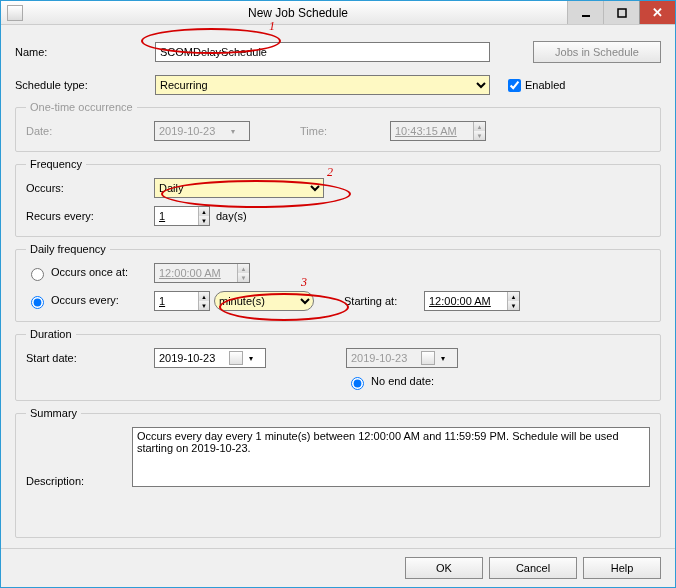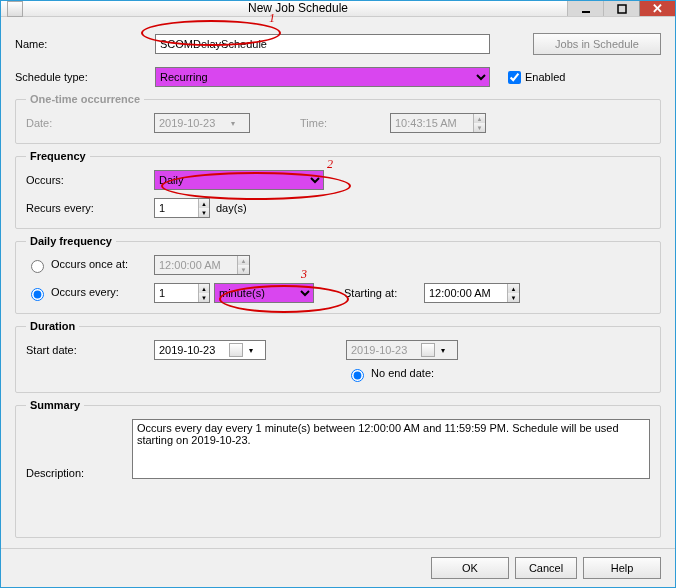--- a/index.html
+++ b/index.html
@@ -1,37 +1,37 @@
 <!DOCTYPE html>
 <html><head>
 <meta charset="utf-8">
 <style>
   * { box-sizing: border-box; font-family: "Segoe UI", Tahoma, sans-serif; font-size: 11px; }
   html, body { margin:0; padding:0; background:#fff; }
   .window { width:676px; height:588px; border:1px solid #2e9cd6; background:#f0f0f0; display:flex; flex-direction:column; }
-  .titlebar { height:16px; background:linear-gradient(#fff,#e8e8e8); border-bottom:1px solid #ccc; display:flex; }
+  .titlebar { height:24px; background:linear-gradient(#fff,#e8e8e8); border-bottom:1px solid #ccc; display:flex; align-items:center; }
   .titlebar .icon { width:16px; height:16px; margin:0 6px; background:linear-gradient(#fff,#ddd); border:1px solid #aaa; }
   .titlebar .title { flex:1; text-align:center; font-size:12px; color:#000; }
   .winbtns { display:flex; height:100%; }
   .winbtn { width:36px; display:flex; align-items:center; justify-content:center; font-family:Arial; font-size:13px; }
   .winbtn.min, .winbtn.max { background:#d8d8d8; border-left:1px solid #bbb; }
   .winbtn.close { background:#c8473a; color:#fff; border-left:1px solid #999; font-weight:bold; }
   .body { flex:1; padding:10px 14px 10px 14px; display:flex; flex-direction:column; gap:6px; position:relative; }
   .row { display:flex; align-items:center; }
   .lab { width:140px; color:#000; }
   input[type=text].tbox { height:20px; border:1px solid #7a7a7a; background:#fff; padding:0 4px; }
-  select.sel { height:20px; border:1px solid #7a7a7a; background:#d946ef; }
+  select.sel { height:20px; border:1px solid #7a7a7a; background:#fef9c3; }
   .btn { height:22px; border:1px solid #8a8a8a; background:linear-gradient(#fcfcfc,#e6e6e6); padding:0 14px; display:inline-flex; align-items:center; justify-content:center; }
   .btn.disabled { color:#888; }
   fieldset { border:1px solid #cfcfcf; border-radius:2px; margin:0; padding:8px 10px 10px 10px; }
   fieldset.disabled { color:#9a9a9a; }
   fieldset.disabled legend { color:#9a9a9a; }
-  legend { padding:0 4px; color:#000;font-weight:bold; }
+  legend { padding:0 4px; color:#000; }
   .spin { display:inline-flex; border:1px solid #7a7a7a; background:#fff; height:20px; }
-  .spin input { border:none; width:100%; padding:0 4px; height:18px; outline:none; }
+  .spin input { border:none; width:100%; padding:0 4px; height:18px; outline:none;text-decoration:underline; }
   .spin .arrows { width:14px; display:flex; flex-direction:column; border-left:1px solid #b5b5b5; }
   .spin .arrows div { flex:1; background:linear-gradient(#f4f4f4,#dcdcdc); display:flex; align-items:center; justify-content:center; font-size:6px; line-height:1; }
   .disabled .spin, .disabled input, .disabled select { background:#f0f0f0; color:#9a9a9a; }
   .datepick { display:inline-flex; border:1px solid #7a7a7a; background:#fff; height:20px; align-items:center; }
   .datepick input { border:none; width:72px; padding:0 4px; height:18px; outline:none; }
   .datepick .cal { width:14px; height:14px; margin:0 2px; background:linear-gradient(#fff,#e2e2e2); border:1px solid #aaa; }
   .datepick .dd { width:12px; text-align:center; font-size:8px; }
   .disabled .datepick { background:#f0f0f0; }
   .disabled .datepick input { background:#f0f0f0; color:#9a9a9a; }
   textarea.desc { width:100%; height:60px; border:1px solid #7a7a7a; background:#fff; resize:none; padding:2px 4px; overflow-y:scroll; font-size:11px; }
@@ -151,21 +151,21 @@
           <input type="radio" class="radio" name="dfreq" checked="" style="">
           <span>Occurs every:</span>
         </span>
         <span class="spin" style="width:56px;">
           <input value="1" style="">
             <span class="arrows">
               <div>▲</div>
               <div>▼</div>
             </span>
         </span>
-        <select class="sel" style="width:100px; margin-left:4px;">
+        <select class="sel" style="width:100px; margin-left:4px;border-radius:10px;">
           <option>minute(s)</option>
         </select>
         <span style="width:30px;"></span>
         <span style="width:80px;">Starting at:</span>
         <span class="spin" style="width:96px;">
           <input value="12:00:00 AM" style="">
             <span class="arrows">
               <div>▲</div>
               <div>▼</div>
             </span>
@@ -203,16 +203,16 @@
       <div class="row" style="align-items:flex-end;">
         <span style="width:128px; padding-top:2px;">Description:</span>
         <textarea class="desc" readonly="" style="">Occurs every day every 1 minute(s) between 12:00:00 AM and 11:59:59 PM. Schedule will be used starting on 2019-10-23.</textarea>
       </div>
     </fieldset>
 
   </div>
 
   <div class="footer">
     <span class="btn" style="width:78px;">OK</span>
-    <span class="btn" style="width:62px;">Cancel</span>
+    <span class="btn" style="width:88px;">Cancel</span>
     <span class="btn" style="width:78px;">Help</span>
   </div>
 </div>
 
 </body></html>

